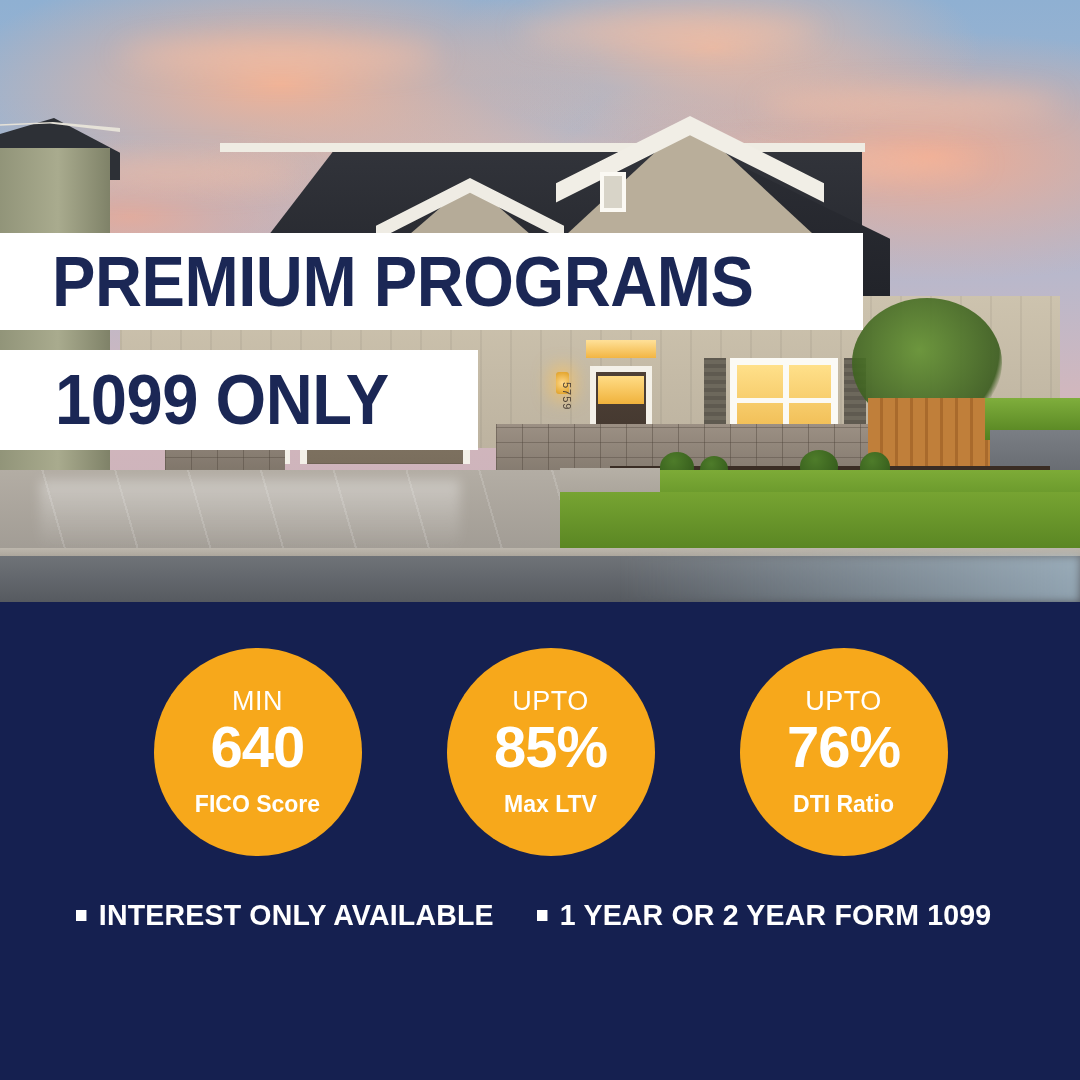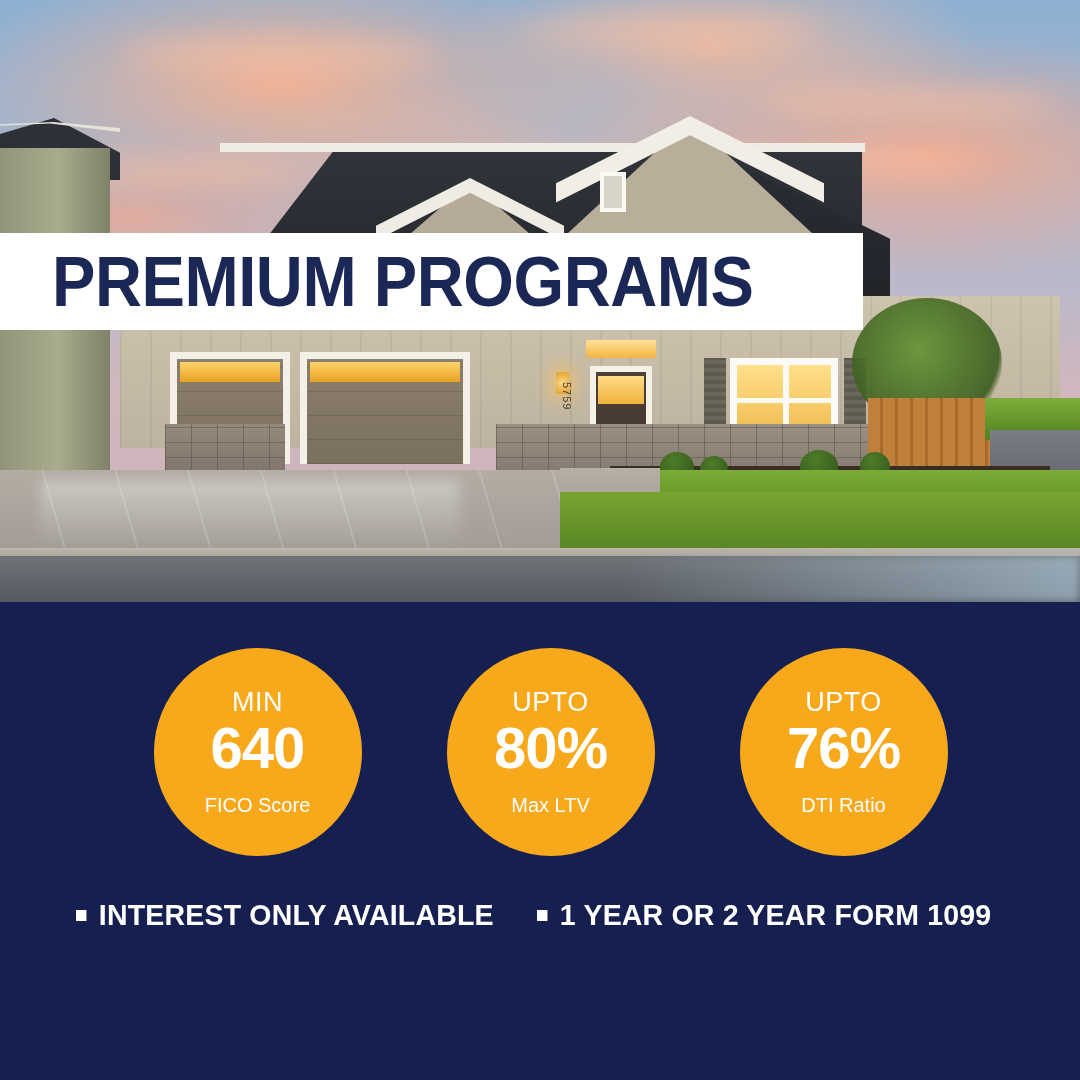--- a/index.html
+++ b/index.html
@@ -297,21 +297,21 @@
     color:#ffffff;
     font-family:"Liberation Sans", sans-serif;
   }
   .badge-top {
     font-size:27px; font-weight:normal; letter-spacing:.5px; line-height:1;
   }
   .badge-value {
     font-size:58px; font-weight:bold; line-height:1.12; letter-spacing:-1px;
   }
   .badge-label {
-    font-size:20px; font-weight:normal; line-height:1; margin-top:14px;
+    font-size:23px; font-weight:bold; line-height:1; margin-top:14px;
   }
 
   
   .bullets { position:absolute; left:0; top:296px; width:1068px; }
   .bullet-row { position:relative; height:55px; }
   .bullet {
     position:absolute;
     display:flex; align-items:center; gap:13px;
     color:#ffffff;
     font-weight:bold;
@@ -397,32 +397,35 @@
     <div class="driveway"></div>
     <div class="drive-shine"></div>
     <div class="curb"></div>
     <div class="street"></div>
     <div class="street-wet"></div>
   </div>
 
   <div class="banner banner-1">
     <div class="headline headline-1">PREMIUM PROGRAMS</div>
   </div>
+  <div class="banner banner-2">
+    <div class="headline headline-2">1099 ONLY</div>
+  </div>
 
   <div class="panel">
 
     <div class="circles">
       <div class="badge">
         <div class="badge-top">MIN</div>
         <div class="badge-value">640</div>
         <div class="badge-label">FICO Score</div>
       </div>
       <div class="badge">
         <div class="badge-top">UPTO</div>
-        <div class="badge-value">80%</div>
+        <div class="badge-value">85%</div>
         <div class="badge-label">Max LTV</div>
       </div>
       <div class="badge">
         <div class="badge-top">UPTO</div>
         <div class="badge-value">76%</div>
         <div class="badge-label">DTI Ratio</div>
       </div>
     </div>
 
     <div class="bullets">

